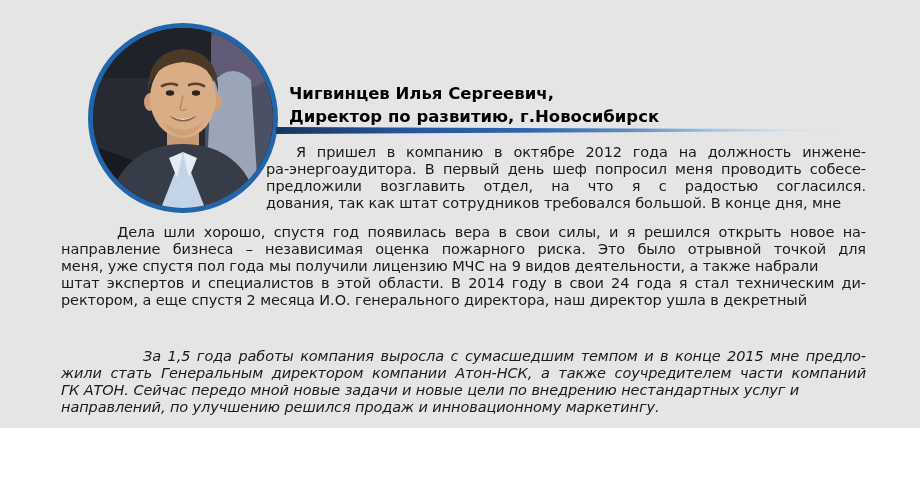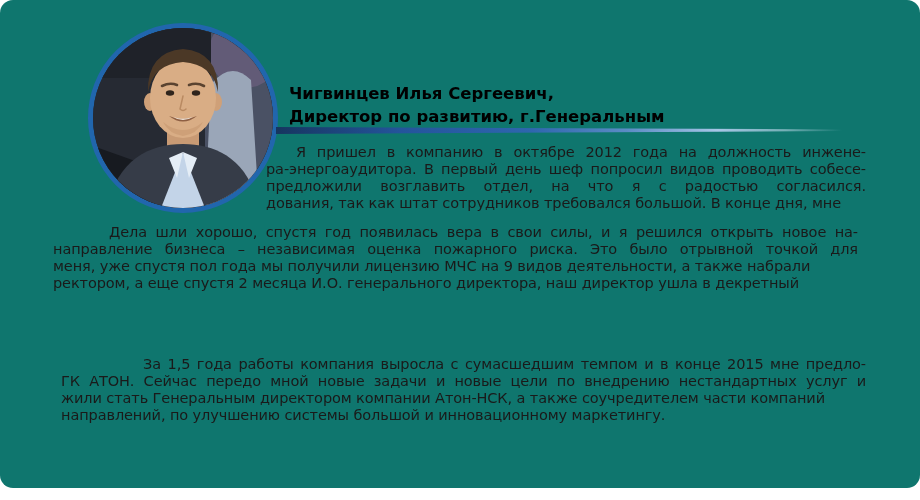--- a/index.html
+++ b/index.html
@@ -1,18 +1,18 @@
 <!DOCTYPE html>
 <html lang="ru"><head>
 <meta charset="utf-8">
 <style>
   html,body { margin:0; padding:0; background:#ffffff; }
   body { font-family:"DejaVu Sans","Liberation Sans",sans-serif; }
   .canvas {
-    position:relative; width:920px; height:488px; background:#0f766e; overflow:hidden;border-radius:13px;
+    position:relative; width:920px; height:428px; background:#e5e5e5; overflow:hidden;
   }
   
   .photo {
     position:absolute; left:88px; top:23px; width:180px; height:180px;
     border-radius:50%; border:5px solid #2166ad; overflow:hidden; background:#262a33;
   }
   .photo svg { display:block; width:100%; height:100%; }
   
   .heading {
     position:absolute; left:289px; top:82px;
@@ -29,22 +29,22 @@
   }
   
   .para {
     position:absolute; font-size:14.5px; line-height:17px;
     color:#1a1a1a; letter-spacing:-0.1px;
   }
   .para .line { text-align:justify; text-align-last:justify; }
   .para .line:first-child { text-indent:var(--indent,0px); }
   .para .line:last-child { text-align-last:left; }
   .p1 { left:266px; top:144px; width:600px; }
-  .p2 { left:53px;  top:224px; width:805px; }
-  .p3 { left:61px;  top:356px; width:805px; }
+  .p2 { left:61px;  top:224px; width:805px; }
+  .p3 { left:61px;  top:348px; width:805px;font-style:italic; }
   .p4 { left:61px;  top:433px; width:805px; }
   .p2 .line:nth-child(3), .p3 .line:nth-child(3) { text-align-last:left; }
 </style>
 </head>
 <body>
 
 <div class="canvas">
 
   <div class="photo">
 
@@ -70,40 +70,41 @@
       <ellipse cx="77" cy="65" rx="4.2" ry="2.8" fill="#2f241c"></ellipse>
       <ellipse cx="103" cy="65" rx="4.2" ry="2.8" fill="#2f241c"></ellipse>
       <path d="M90 68 q-2 9 -3 13 q3 3 6 0" stroke="#b98a62" stroke-width="1.5" fill="none" stroke-linecap="round"></path>
       <path d="M76 88 Q90 99 104 88 Q90 94 76 88 Z" fill="#8e5f43"></path>
       <path d="M80 89 Q90 95 100 89 Q90 92.5 80 89 Z" fill="#f0e7dd"></path>
     </svg>
   </div>
 
   <div class="heading">
     <div>Чигвинцев Илья Сергеевич,</div>
-    <div>Директор по развитию, г.Генеральным</div>
+    <div>Директор по развитию, г.Новосибирск</div>
   </div>
 
   <div class="swoosh"></div>
 
   <div class="para p1" style="--indent:30px">
       <div class="line">Я пришел в компанию в октябре 2012 года на должность инжене-</div>
-      <div class="line">ра-энергоаудитора. В первый день шеф попросил видов проводить собесе-</div>
+      <div class="line">ра-энергоаудитора. В первый день шеф попросил меня проводить собесе-</div>
       <div class="line">предложили возглавить отдел, на что я с радостью согласился.</div>
       <div class="line">дования, так как штат сотрудников требовался большой. В конце дня, мне</div>
     </div>
 
   <div class="para p2" style="--indent:56px">
       <div class="line">Дела шли хорошо, спустя год появилась вера в свои силы, и я решился открыть новое на-</div>
       <div class="line">направление бизнеса – независимая оценка пожарного риска. Это было отрывной точкой для</div>
       <div class="line">меня, уже спустя пол года мы получили лицензию МЧС на 9 видов деятельности, а также набрали</div>
+      <div class="line">штат экспертов и специалистов  в этой области. В 2014 году в свои 24 года я стал техническим ди-</div>
       <div class="line">ректором, а еще спустя 2 месяца И.О. генерального директора, наш директор ушла в декретный</div>
     </div>
 
   <div class="para p3" style="--indent:82px">
       <div class="line">За 1,5 года работы компания выросла с сумасшедшим темпом и в конце 2015 мне предло-</div>
+      <div class="line">жили стать Генеральным директором компании Атон-НСК, а также соучредителем части компаний</div>
       <div class="line">ГК АТОН. Сейчас передо мной новые задачи и новые цели по внедрению нестандартных услуг и</div>
-      <div class="line">жили стать Генеральным директором компании Атон-НСК, а также соучредителем части компаний</div>
-      <div class="line">направлений, по улучшению системы большой и инновационному маркетингу.</div>
+      <div class="line">направлений, по улучшению решился продаж и инновационному маркетингу.</div>
     </div>
 
 
 </div>
 
 </body></html>

